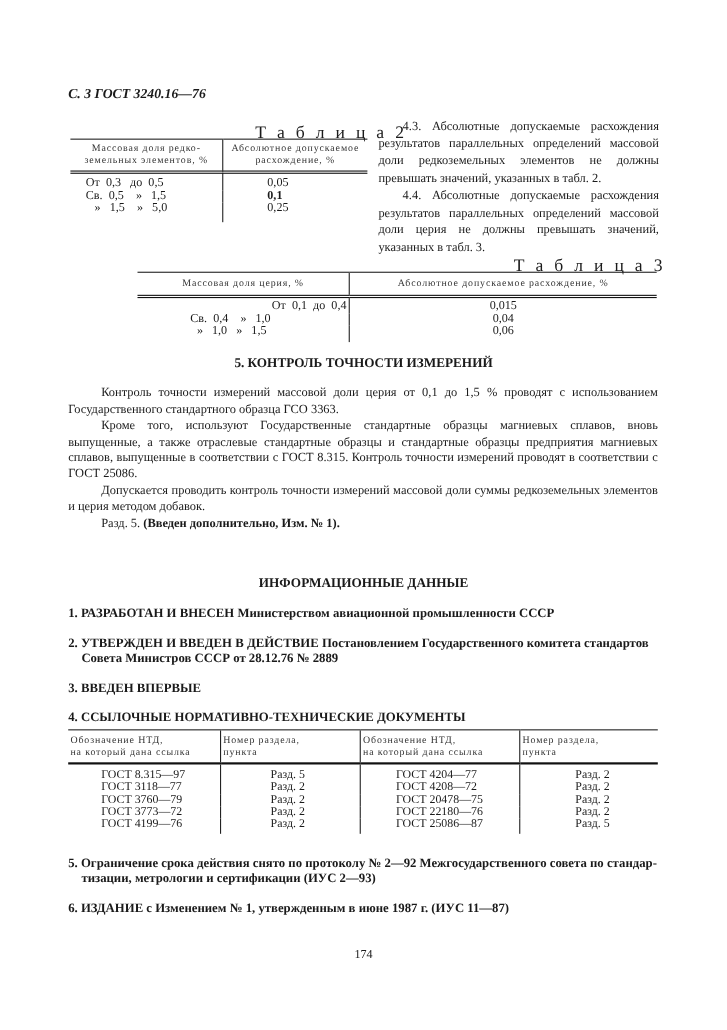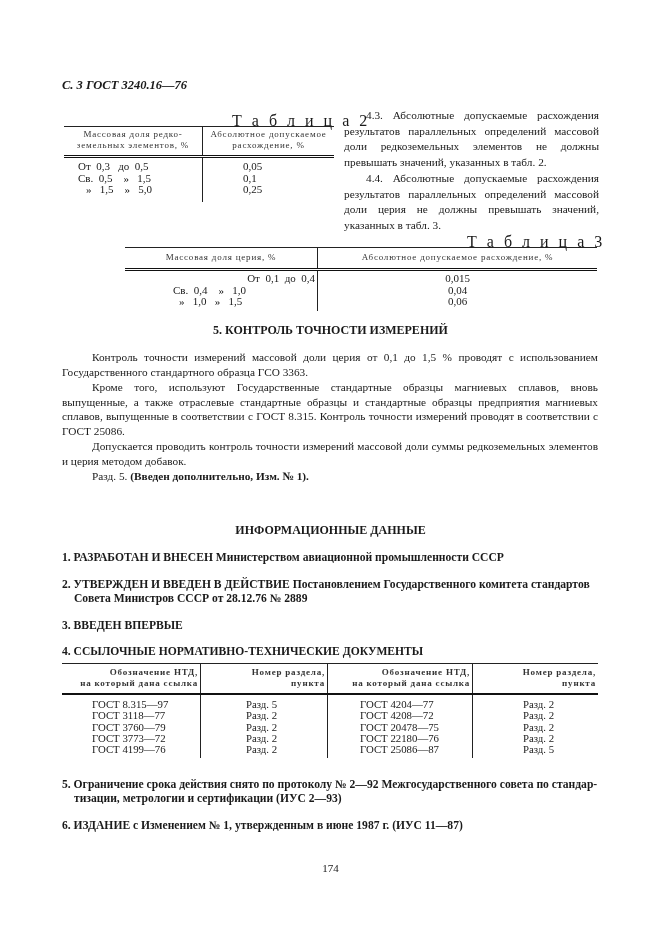--- a/index.html
+++ b/index.html
@@ -18,21 +18,21 @@
   .para { font-size:11.3px; line-height:15.6px; text-align:justify; }
   .t3 { position:absolute; left:125px; top:247px; width:472px; font-size:11px; }
   .t3 th { border-top:1px solid #222; border-bottom:3px double #111; padding:4px 2px 5px; }
   .t3 td { padding:0 2px; line-height:11.5px; text-align:center; }
   .sec { font-weight:bold; font-size:12px; text-align:center; width:100%; left:0; }
   .bodyp { left:62px; width:536px; font-size:11.3px; line-height:14.5px; text-align:justify; }
   .ind { text-indent:30px; }
   .item { left:62px; width:540px; font-weight:bold; font-size:11.6px; line-height:14px; }
   .item .cont { padding-left:12px; display:block; }
   .t4 { position:absolute; left:62px; top:663px; width:536px; font-size:10.8px; }
-  .t4 th { border-top:1px solid #222; border-bottom:2.5px solid #111; padding:3px 2px 4px; text-align:right;font-weight:bold; }
+  .t4 th { border-top:1px solid #222; border-bottom:2.5px solid #111; padding:3px 2px 4px; text-align:left; }
   .t4 td { padding:0 2px; line-height:11.3px; vertical-align:top; }
   .pg { left:0; width:100%; text-align:center; top:862px; font-size:11px; }
 </style>
 </head>
 <body>
 
 <div class="abs hdr">С. 3 ГОСТ 3240.16—76</div>
 
 <div class="abs tcap" style="left:232px;top:112px;">Т а б л и ц а  2</div>
 <table class="t2">
@@ -48,21 +48,21 @@
       </th>
     </tr>
   </thead>
   <tbody>
     <tr>
         <td style="padding-top:3px;padding-left:14px;white-space:pre;">От  0,3   до  0,5</td>
         <td class="vr" style="padding-top:3px;padding-left:40px;">0,05</td>
       </tr>
     <tr>
         <td style="padding-left:14px;white-space:pre;">Св.  0,5    »   1,5</td>
-        <td class="vr" style="padding-left:40px;">0,1</td>
+        <td class="vr" style="padding-left:40px;font-weight:bold;">0,1</td>
       </tr>
     <tr>
         <td style="padding-left:22px;padding-bottom:6px;white-space:pre;">»   1,5    »   5,0</td>
         <td class="vr" style="padding-left:40px;padding-bottom:6px;">0,25</td>
       </tr>
   </tbody>
 </table>
 
 <div class="abs para ind" style="left:344px;top:108px;width:255px;text-indent:22px;">4.3. Абсолютные допускаемые расхождения результатов параллельных определений массовой доли редкоземельных элементов не должны превышать значений, указанных в табл. 2.</div>
 <div class="abs para ind" style="left:344px;top:171px;width:255px;text-indent:22px;">4.4. Абсолютные допускаемые расхождения результатов параллельных определений массовой доли церия не должны превышать значений, указанных в табл. 3.</div>

